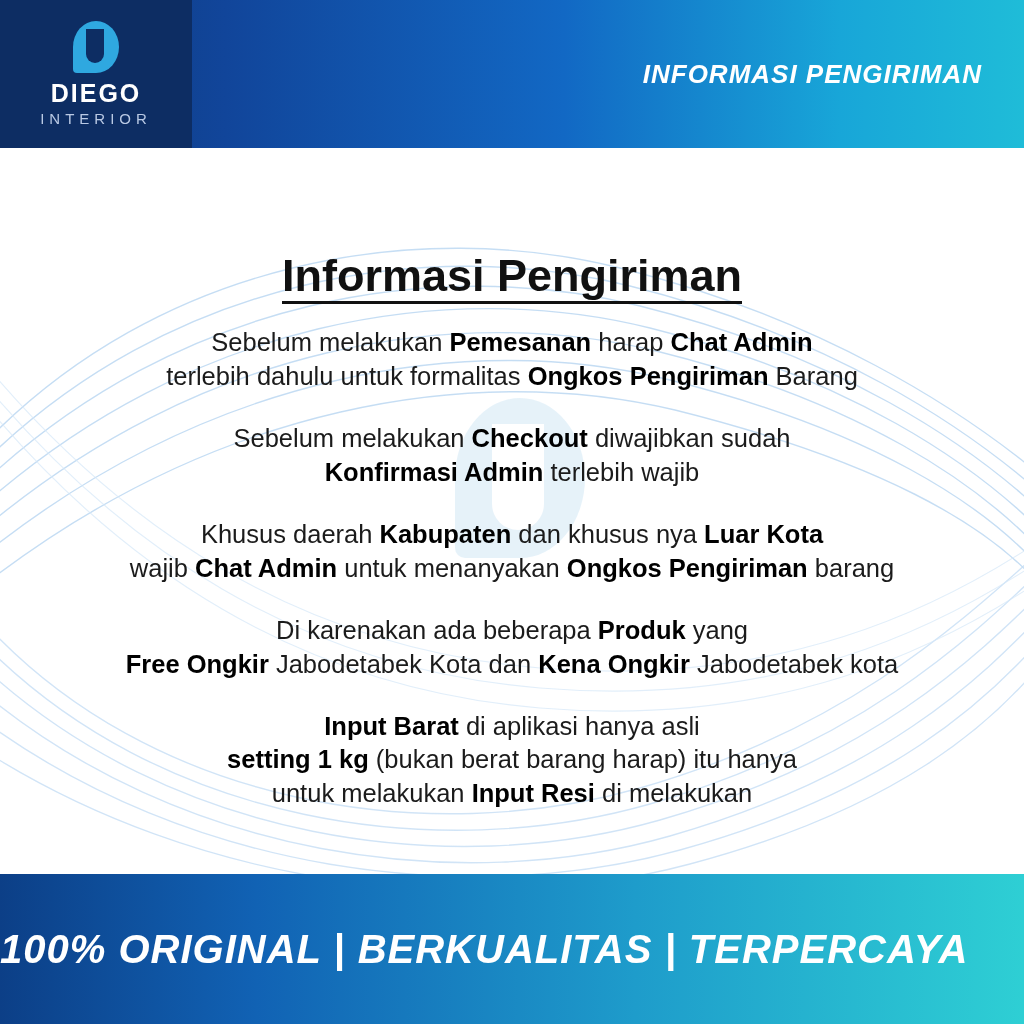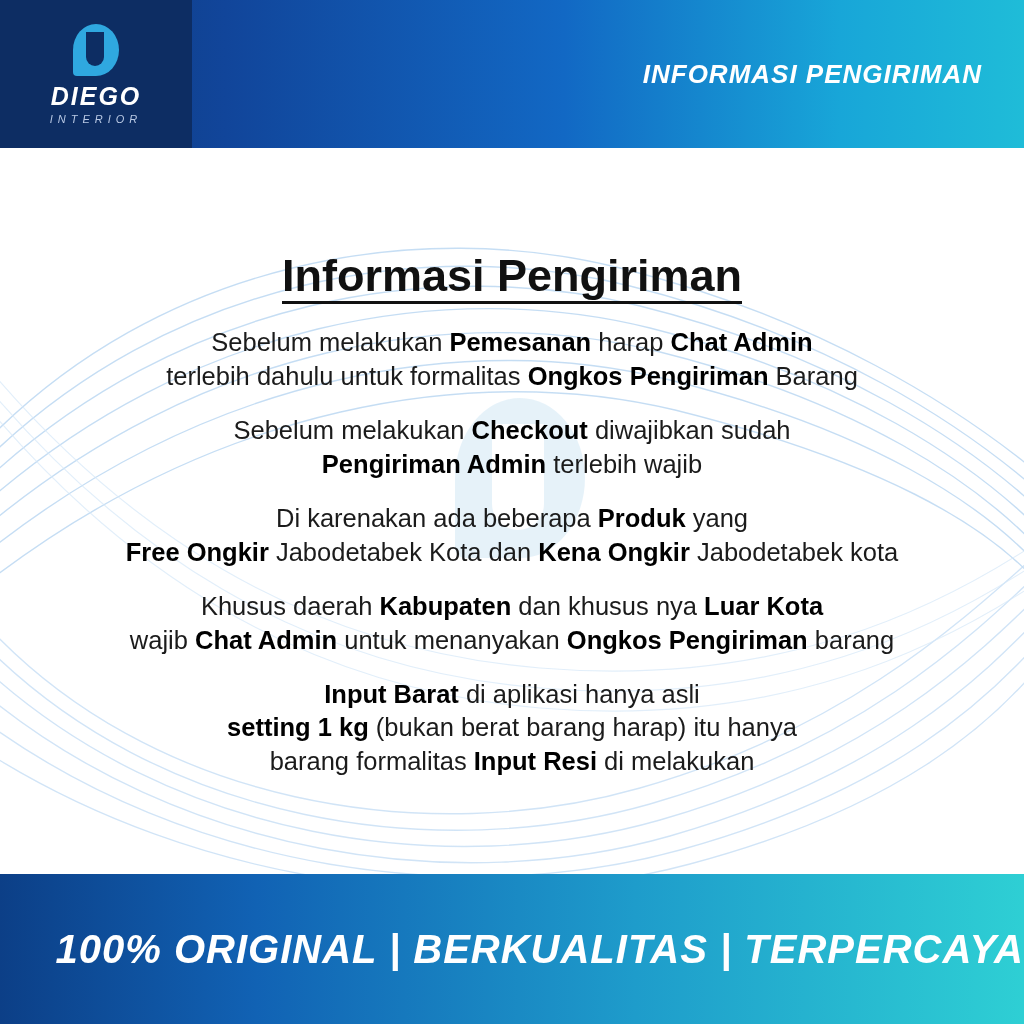--- a/index.html
+++ b/index.html
@@ -21,21 +21,20 @@
     width: 1024px; height: 148px;
     background: linear-gradient(90deg, #0e3a78 0%, #11459a 22%, #1268c4 55%, #18a6d8 82%, #1fbcd8 100%);
     display: flex; align-items: center;
   }
   .logo-box {
     width: 192px; height: 148px;
     background: #0d2d63;
     display: flex; flex-direction: column;
     align-items: center; justify-content: center;
     gap: 2px;
-    font-style: italic;
   }
   .logo-mark {
     width: 46px; height: 52px;
     position: relative;
     margin-bottom: 4px;
   }
   .logo-mark .drop {
     position: absolute; left: 0; top: 0;
     width: 46px; height: 52px;
     background: #2fa8e0;
@@ -51,21 +50,21 @@
     border-radius: 0 0 10px 10px;
   }
   .logo-text {
     color: #ffffff;
     font-size: 25px;
     letter-spacing: 2px;
     font-weight: bold;
   }
   .logo-sub {
     color: #b9c9e4;
-    font-size: 11px;
+    font-size: 15px;
     letter-spacing: 5px;
   }
   .header-title {
     flex: 1;
     text-align: right;
     padding-right: 42px;
     color: #ffffff;
     font-size: 26px;
     font-weight: bold;
     font-style: italic;
@@ -115,36 +114,36 @@
   .doc-title {
     font-size: 45px;
     font-weight: bold;
     color: #111111;
     border-bottom: 3px solid #111111;
     display: inline-block;
     padding-bottom: 2px;
     line-height: 1.05;
   }
   .para {
-    margin-top: 20px;
+    margin-top: 28px;
     font-size: 25.5px;
     color: #1b1b1b;
     line-height: 1.33;
     padding: 0 18px;
   }
   .para.first { margin-top: 22px; }
   .para b { font-weight: bold; color: #000000; }
 
   
   .footer {
     position: absolute;
     left: 0; top: 874px;
     width: 1024px; height: 150px;
     background: linear-gradient(90deg, #0c3f87 0%, #1162b4 25%, #1e9ccb 62%, #2ecfd4 100%);
-    display: flex; align-items: center; justify-content: flex-end;
+    display: flex; align-items: center; justify-content: flex-start;
   }
   .footer-text {
     color: #ffffff;
     font-size: 40px;
     font-weight: bold;
     font-style: italic;
     letter-spacing: 1px;
     white-space: nowrap;
   }
 </style>
@@ -191,24 +190,24 @@
     </svg>
 
     <div class="watermark">
       <div class="drop"></div>
     </div>
 
     <div class="doc">
       <div class="doc-title">Informasi Pengiriman</div>
       <div id="paras">
           <div class="para first"><span>Sebelum melakukan </span><b>Pemesanan</b><span> harap </span><b>Chat Admin</b><br><span>terlebih dahulu untuk formalitas </span><b>Ongkos Pengiriman</b><span> Barang</span></div>
-          <div class="para"><span>Sebelum melakukan </span><b>Checkout</b><span> diwajibkan sudah</span><br><b>Pengiriman Admin</b><span> terlebih wajib</span></div>
+          <div class="para"><span>Sebelum melakukan </span><b>Checkout</b><span> diwajibkan sudah</span><br><b>Konfirmasi Admin</b><span> terlebih wajib</span></div>
+          <div class="para"><span>Khusus daerah </span><b>Kabupaten</b><span> dan khusus nya </span><b>Luar Kota</b><br><span>wajib </span><b>Chat Admin</b><span> untuk menanyakan </span><b>Ongkos Pengiriman</b><span> barang</span></div>
           <div class="para"><span>Di karenakan ada beberapa </span><b>Produk</b><span> yang</span><br><b>Free Ongkir</b><span> Jabodetabek Kota dan </span><b>Kena Ongkir</b><span> Jabodetabek kota</span></div>
-          <div class="para"><span>Khusus daerah </span><b>Kabupaten</b><span> dan khusus nya </span><b>Luar Kota</b><br><span>wajib </span><b>Chat Admin</b><span> untuk menanyakan </span><b>Ongkos Pengiriman</b><span> barang</span></div>
-          <div class="para"><b>Input Barat</b><span> di aplikasi hanya asli</span><br><b>setting 1 kg</b><span> (bukan berat barang harap) itu hanya</span><br><span>barang formalitas </span><b>Input Resi</b><span> di melakukan</span></div>
+          <div class="para"><b>Input Barat</b><span> di aplikasi hanya asli</span><br><b>setting 1 kg</b><span> (bukan berat barang harap) itu hanya</span><br><span>untuk melakukan </span><b>Input Resi</b><span> di melakukan</span></div>
         </div>
     </div>
   </div>
 
   <div class="footer">
     <div class="footer-text">100% ORIGINAL | BERKUALITAS | TERPERCAYA</div>
   </div>
 </div>
 
 </body></html>

